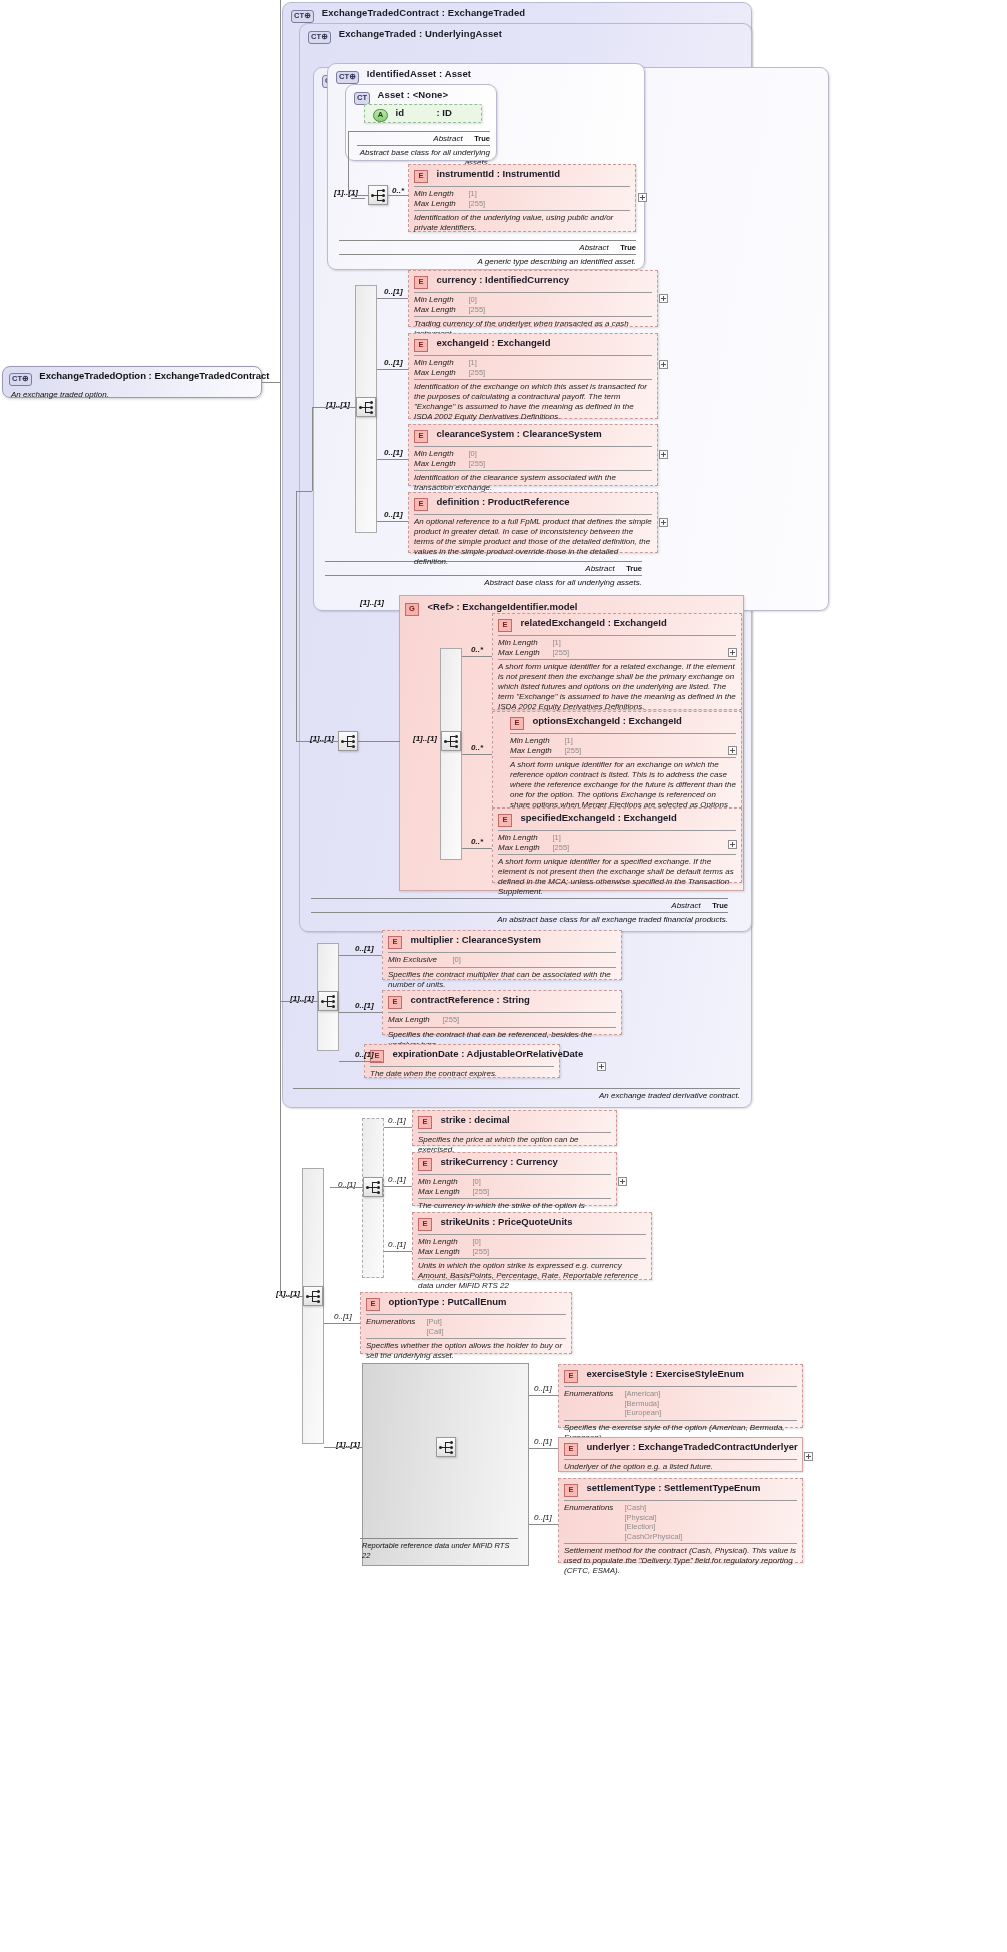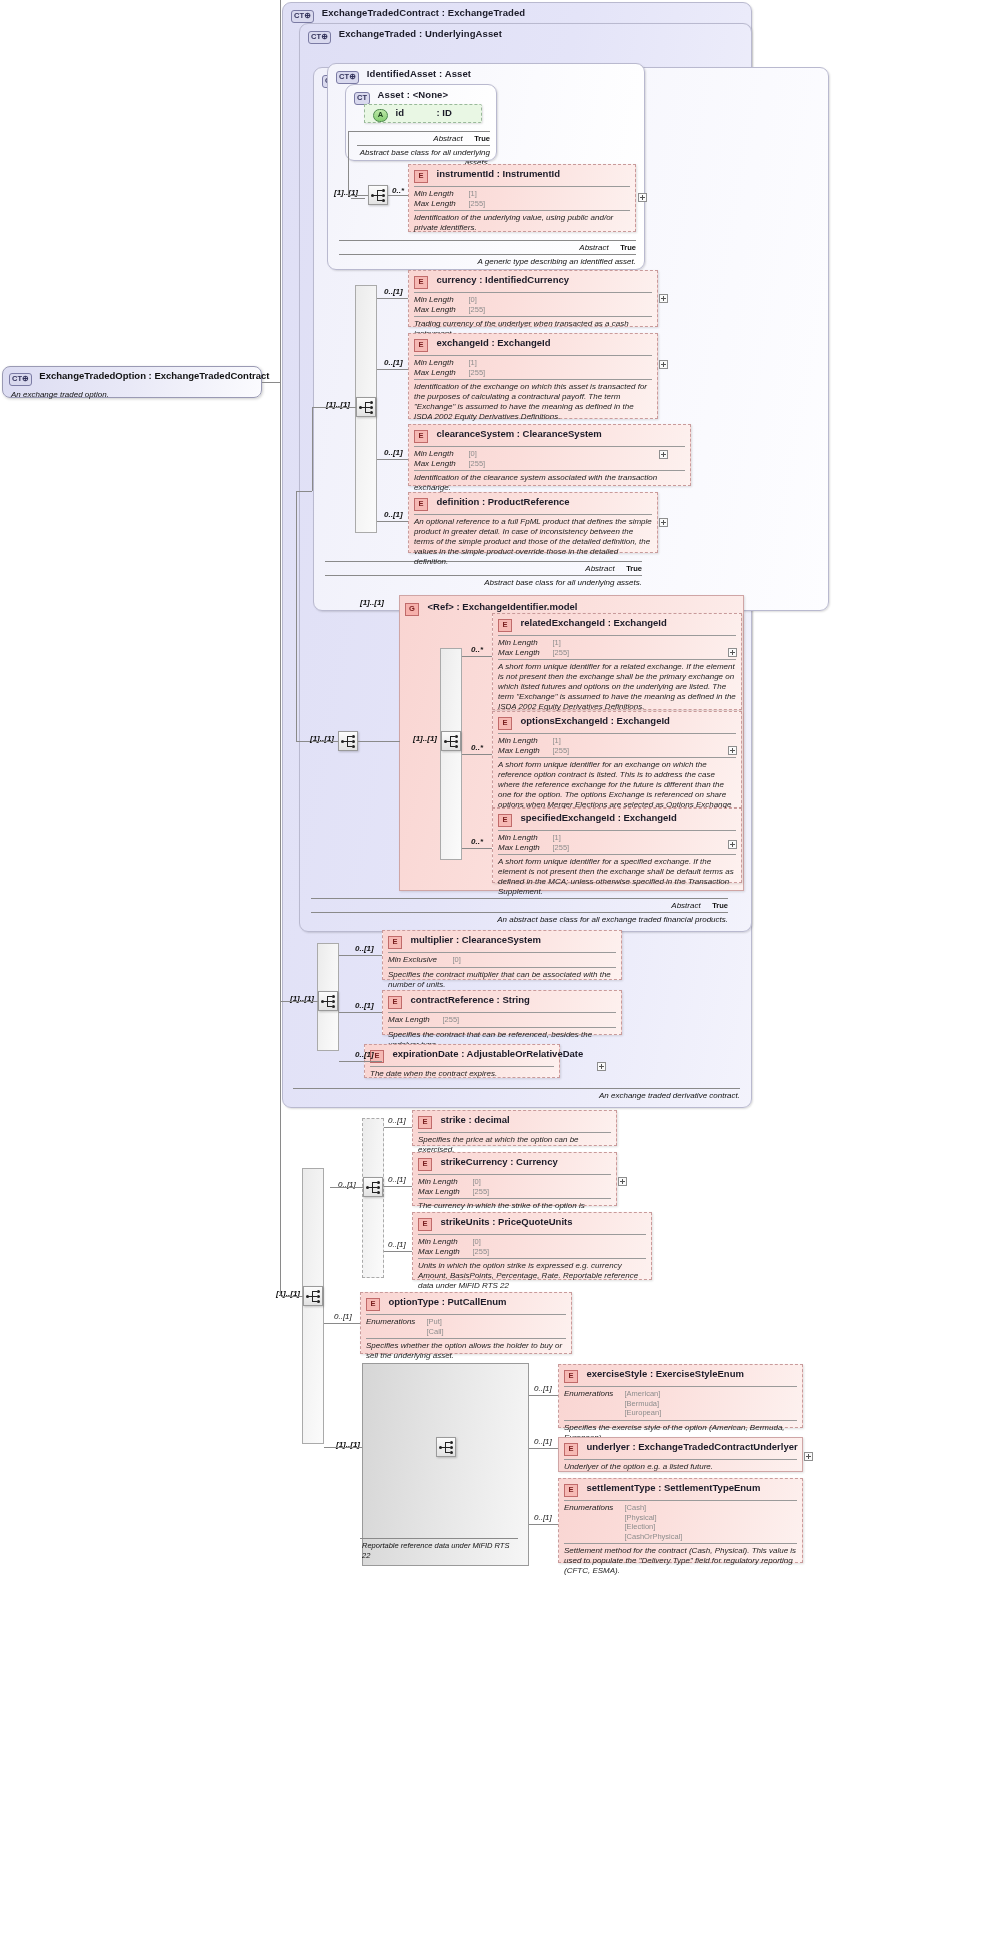--- a/index.html
+++ b/index.html
@@ -327,21 +327,21 @@
         <span class="facet-v">[255]</span>
       </div>
     </div>
     <div class="el-sep"></div>
     <div class="desc">Identification of the exchange on which this asset is transacted for the purposes of calculating a contractural payoff. The term "Exchange" is assumed to have the meaning as defined in the ISDA 2002 Equity Derivatives Definitions.</div>
   </div>
   <div class="abs plus" style="left:659px;top:360px;"></div>
   <div class="abs card" style="left:384px;top:358px;">0..[1]</div>
   <div class="abs ln lnh" style="left:377px;top:369px;width:31px;height:1px;"></div>
 
-  <div class="abs el" style="left:408px;top:424px;width:283px;height:62px;">
+  <div class="abs el" style="left:408px;top:424px;width:250px;height:62px;">
     <div class="el-hd">
       <span class="el-badge">E</span>
       <span class="el-name">clearanceSystem : ClearanceSystem</span>
     </div>
     <div class="el-sep"></div>
     <div class="facets">
       <div class="facet-row">
         <span class="facet-k">Min Length</span>
         <span class="facet-v">[0]</span>
       </div>
@@ -426,21 +426,21 @@
         <span class="facet-v">[255]</span>
       </div>
     </div>
     <div class="el-sep"></div>
     <div class="desc">A short form unique identifier for a related exchange. If the element is not present then the exchange shall be the primary exchange on which listed futures and options on the underlying are listed. The term "Exchange" is assumed to have the meaning as defined in the ISDA 2002 Equity Derivatives Definitions.</div>
   </div>
   <div class="abs plus" style="left:728px;top:648px;"></div>
   <div class="abs card" style="left:471px;top:645px;">0..*</div>
   <div class="abs ln lnh" style="left:462px;top:656px;width:30px;height:1px;"></div>
 
-  <div class="abs el" style="left:492px;top:711px;width:250px;height:97px;">
+  <div class="abs el" style="left:492px;top:711px;width:250px;height:97px;padding-left:12px;">
     <div class="el-hd">
       <span class="el-badge">E</span>
       <span class="el-name">optionsExchangeId : ExchangeId</span>
     </div>
     <div class="el-sep"></div>
     <div class="facets">
       <div class="facet-row">
         <span class="facet-k">Min Length</span>
         <span class="facet-v">[1]</span>
       </div>

